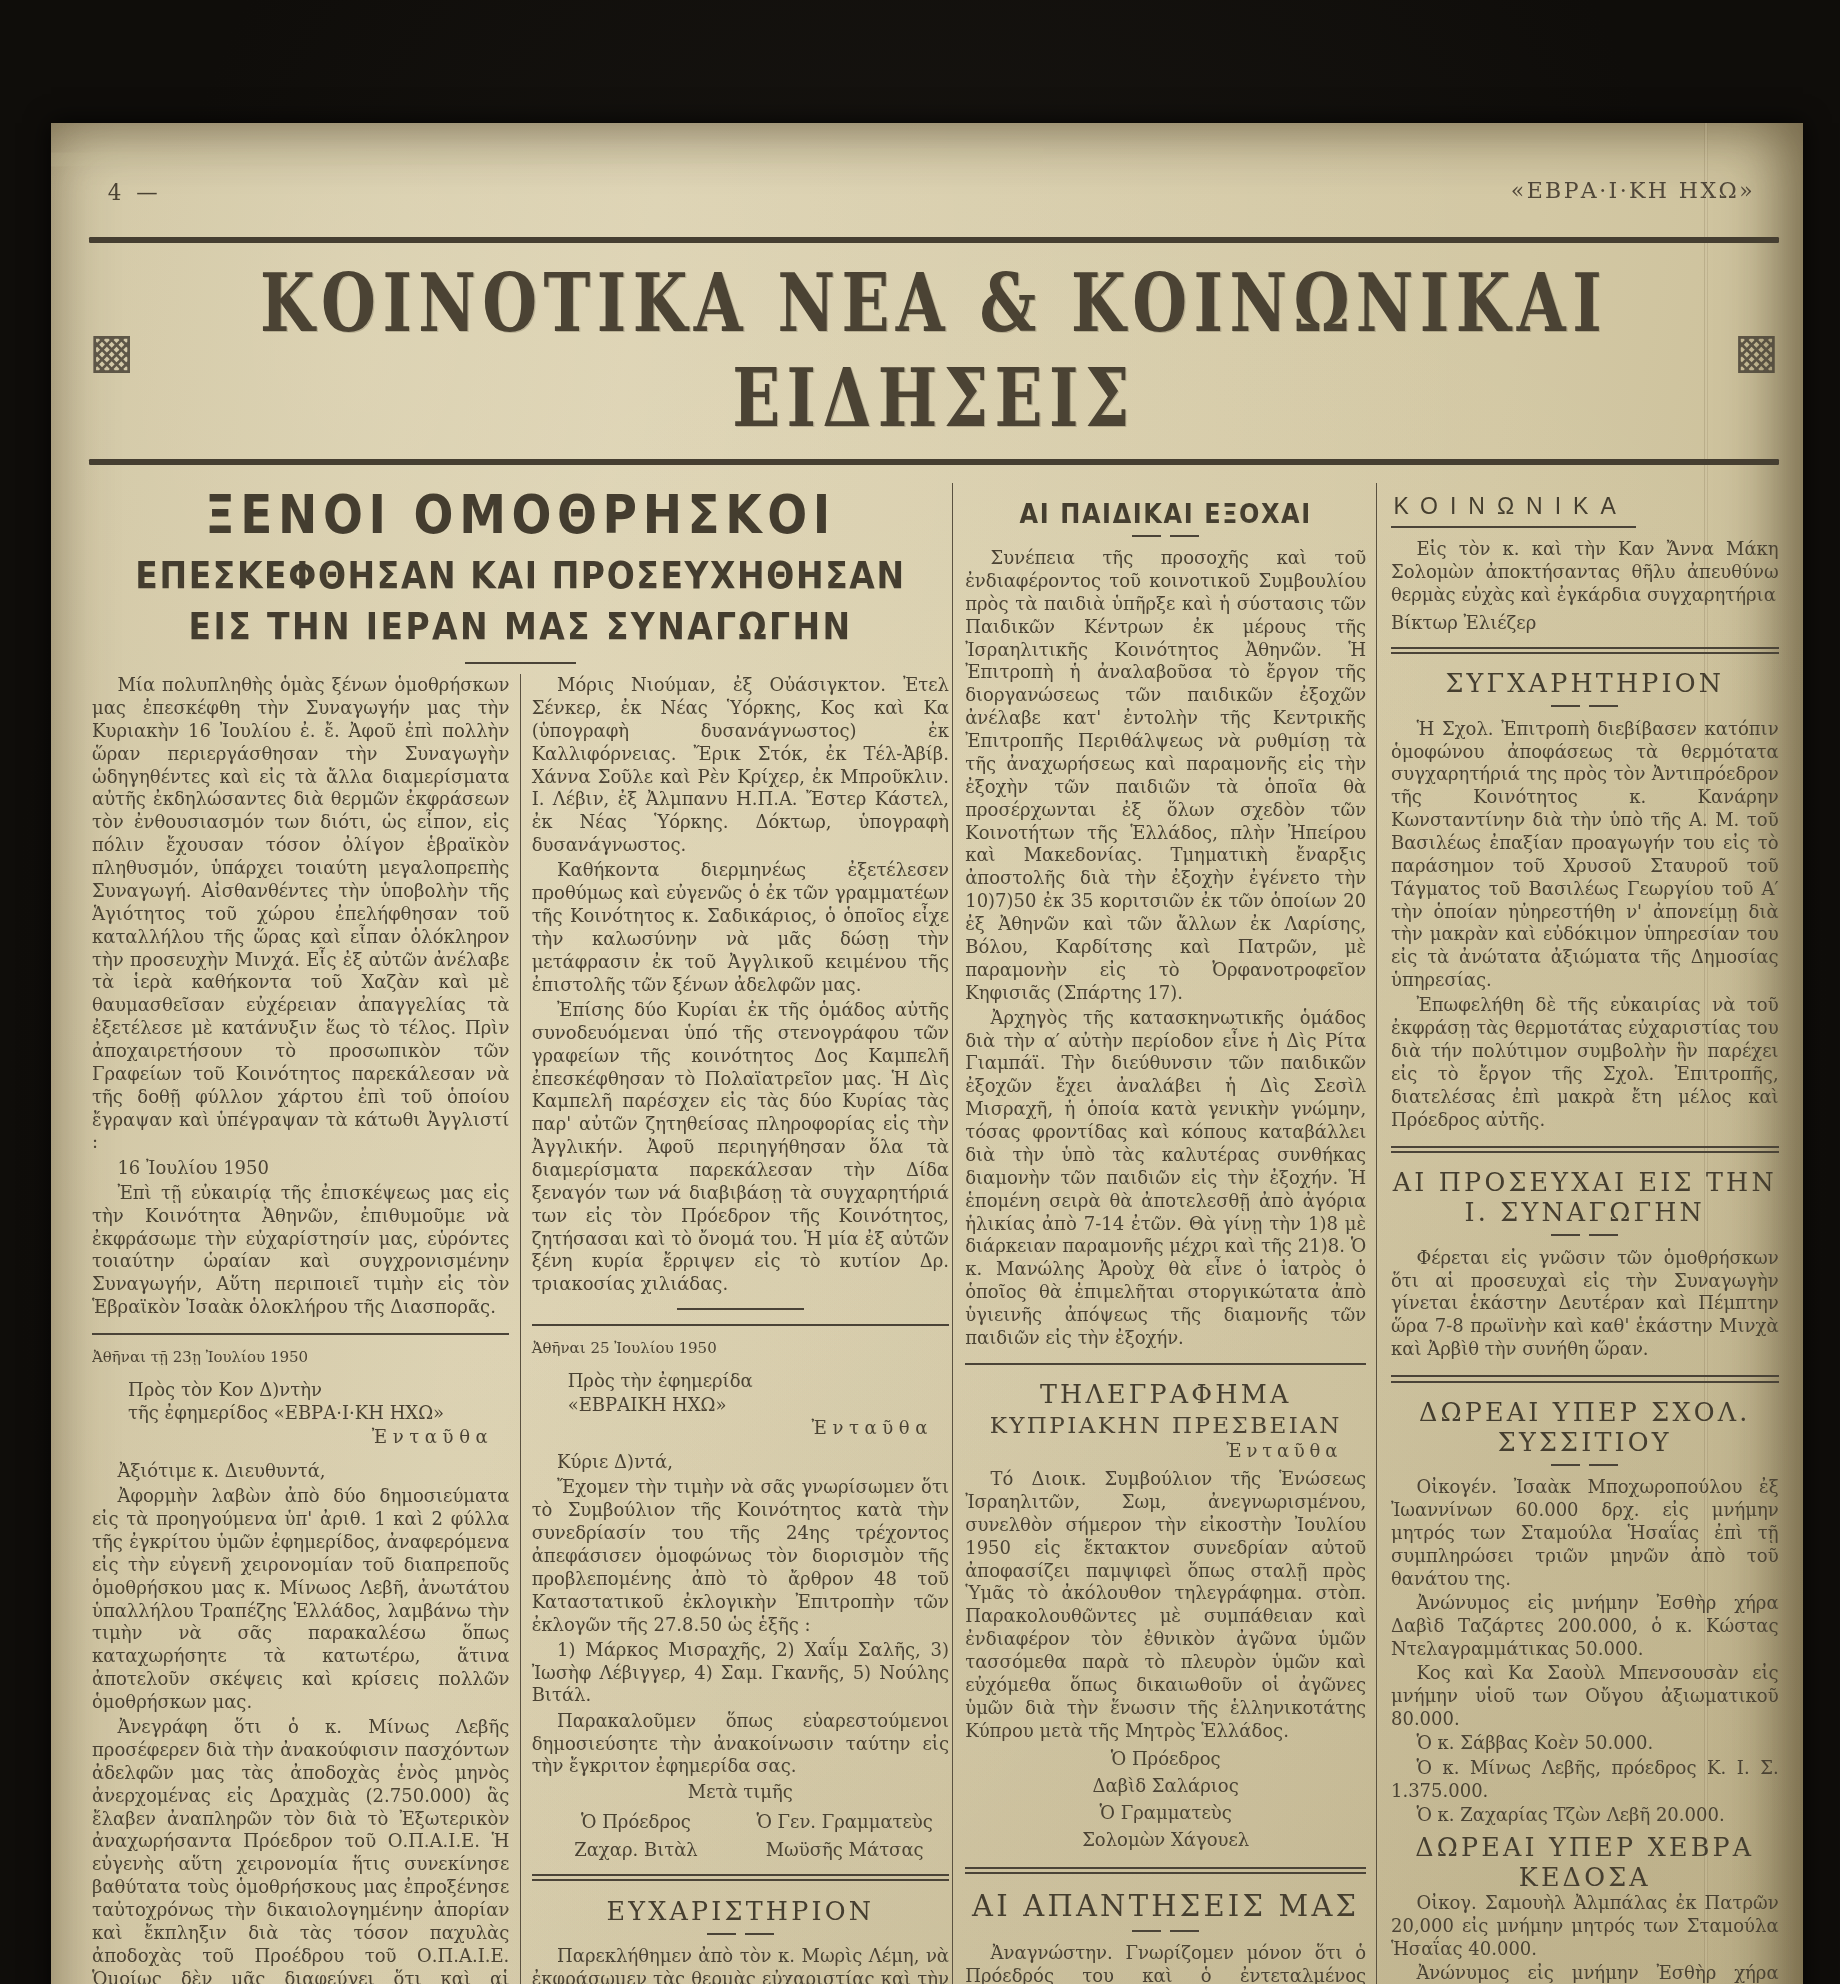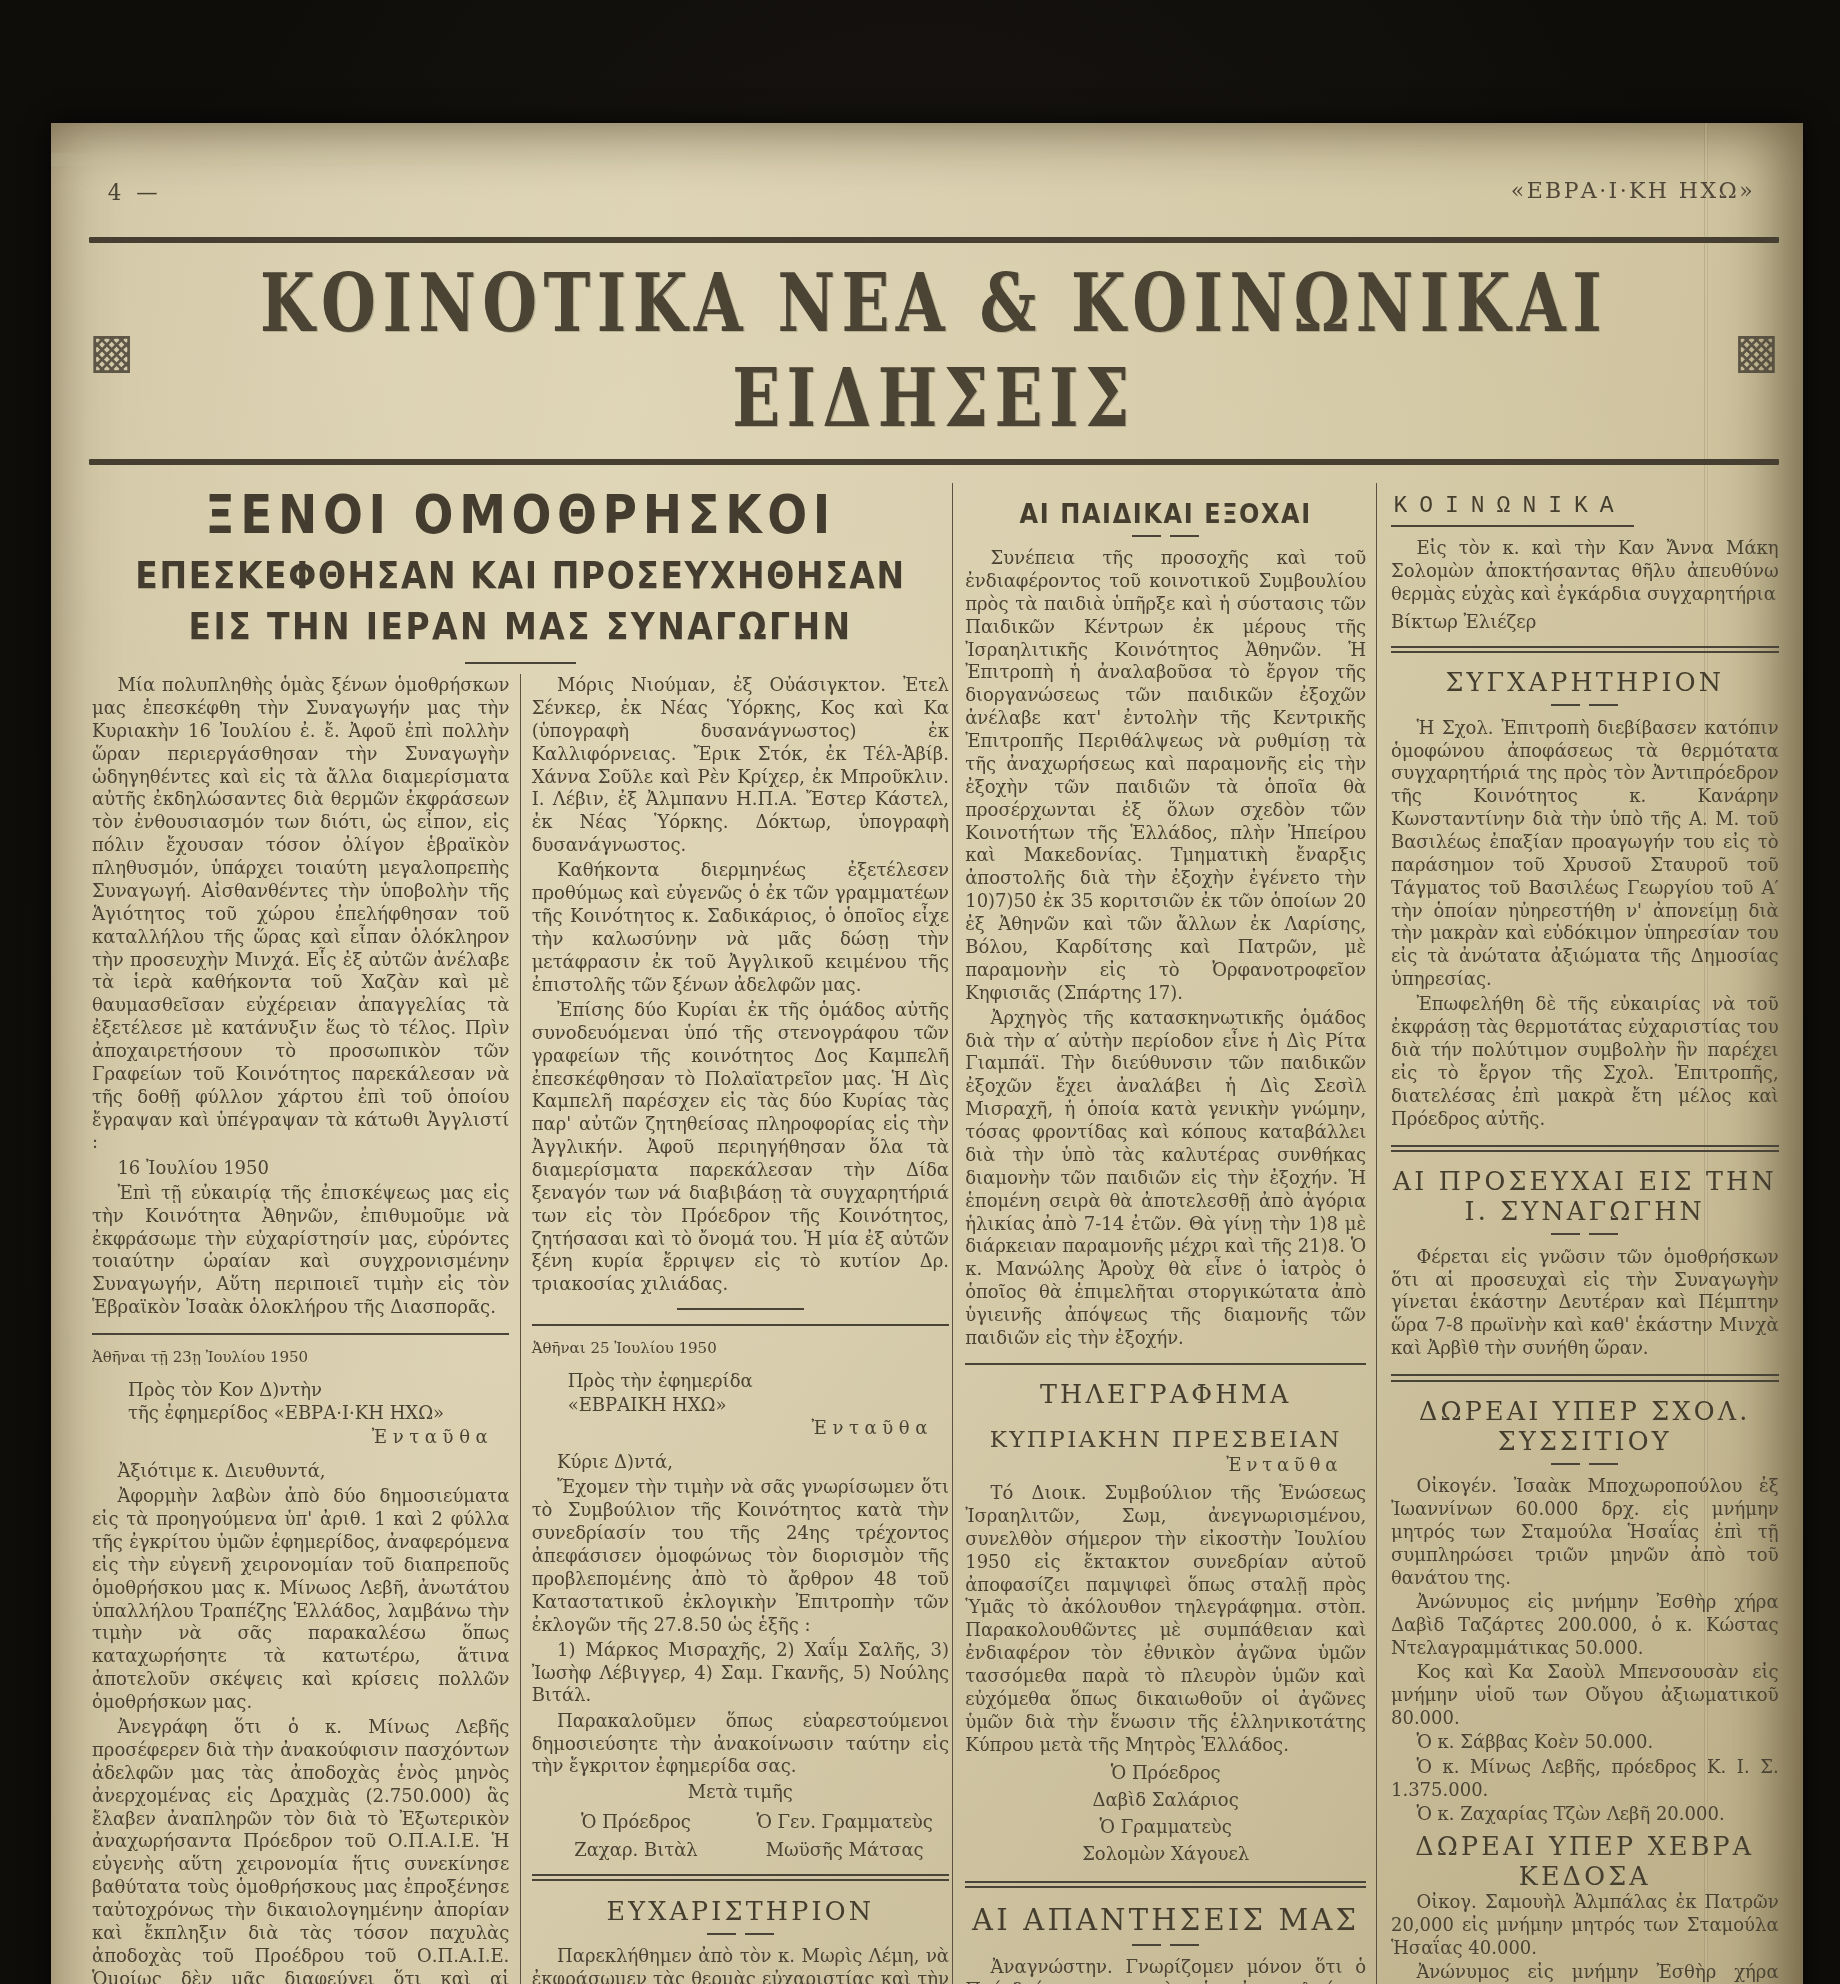--- a/index.html
+++ b/index.html
@@ -67,30 +67,30 @@
 
   .dateline{font-size:15px;text-align:left;margin:10.3px 0 12px;}
   .addr{font-size:18px;line-height:1.3;}
   .addr p{margin:0;text-indent:36px;}
   .addr p:last-child{text-align:right;text-indent:0;padding-right:16px;letter-spacing:5.6px;}
   .salut{font-size:18px;margin:12px 0 4px;text-indent:25.4px;}
 
   .h2{font-family:"DejaVu Serif",serif;font-size:25.4px;letter-spacing:3.2px;text-align:center;color:#453e2f;margin:4.8px 0 0;}
   .h2.sans{font-family:"DejaVu Sans",sans-serif;font-weight:bold;font-size:24px;letter-spacing:1.6px;transform:scaleY(1.1);}
   .h2.big{font-size:29px;}
-  .h3sub{font-size:23px;letter-spacing:2.4px;text-align:center;margin-top:17px;}
+  .h3sub{font-size:23px;letter-spacing:2.4px;text-align:center;margin-top:3px;}
   .place{font-size:18px;text-align:right;padding-right:24px;letter-spacing:4.8px;margin:2.4px 0 7.1px;}
 
   .closing{text-align:center;text-indent:0 !important;}
   .sigrow{display:flex;justify-content:space-between;font-size:18px;margin-top:7.1px;}
   .sigrow span{flex:1;text-align:center;}
   .sigcenter{font-size:18px;text-align:center;line-height:1.5;}
   .sigright{font-size:18px;text-align:left;padding-right:12px;margin-top:4.8px;}
 
-  .kointitle{font-family:Liberation Mono, monospace;font-size:23px;letter-spacing:12px;color:#453e2f;
+  .kointitle{font-family:Liberation Sans, sans-serif;font-size:23px;letter-spacing:12px;color:#453e2f;
     border-bottom:2px solid #4a4337;display:inline-block;padding:0 8px 5.6px 2.4px;margin:0 0 10.3px;}
   .donors p{margin:0 0 1.6px;text-indent:25.4px;}
 </style>
 </head>
 <body>
 
 <div class="paper">
   <div class="scanstrip"></div>
   <div class="crease"></div>
 

